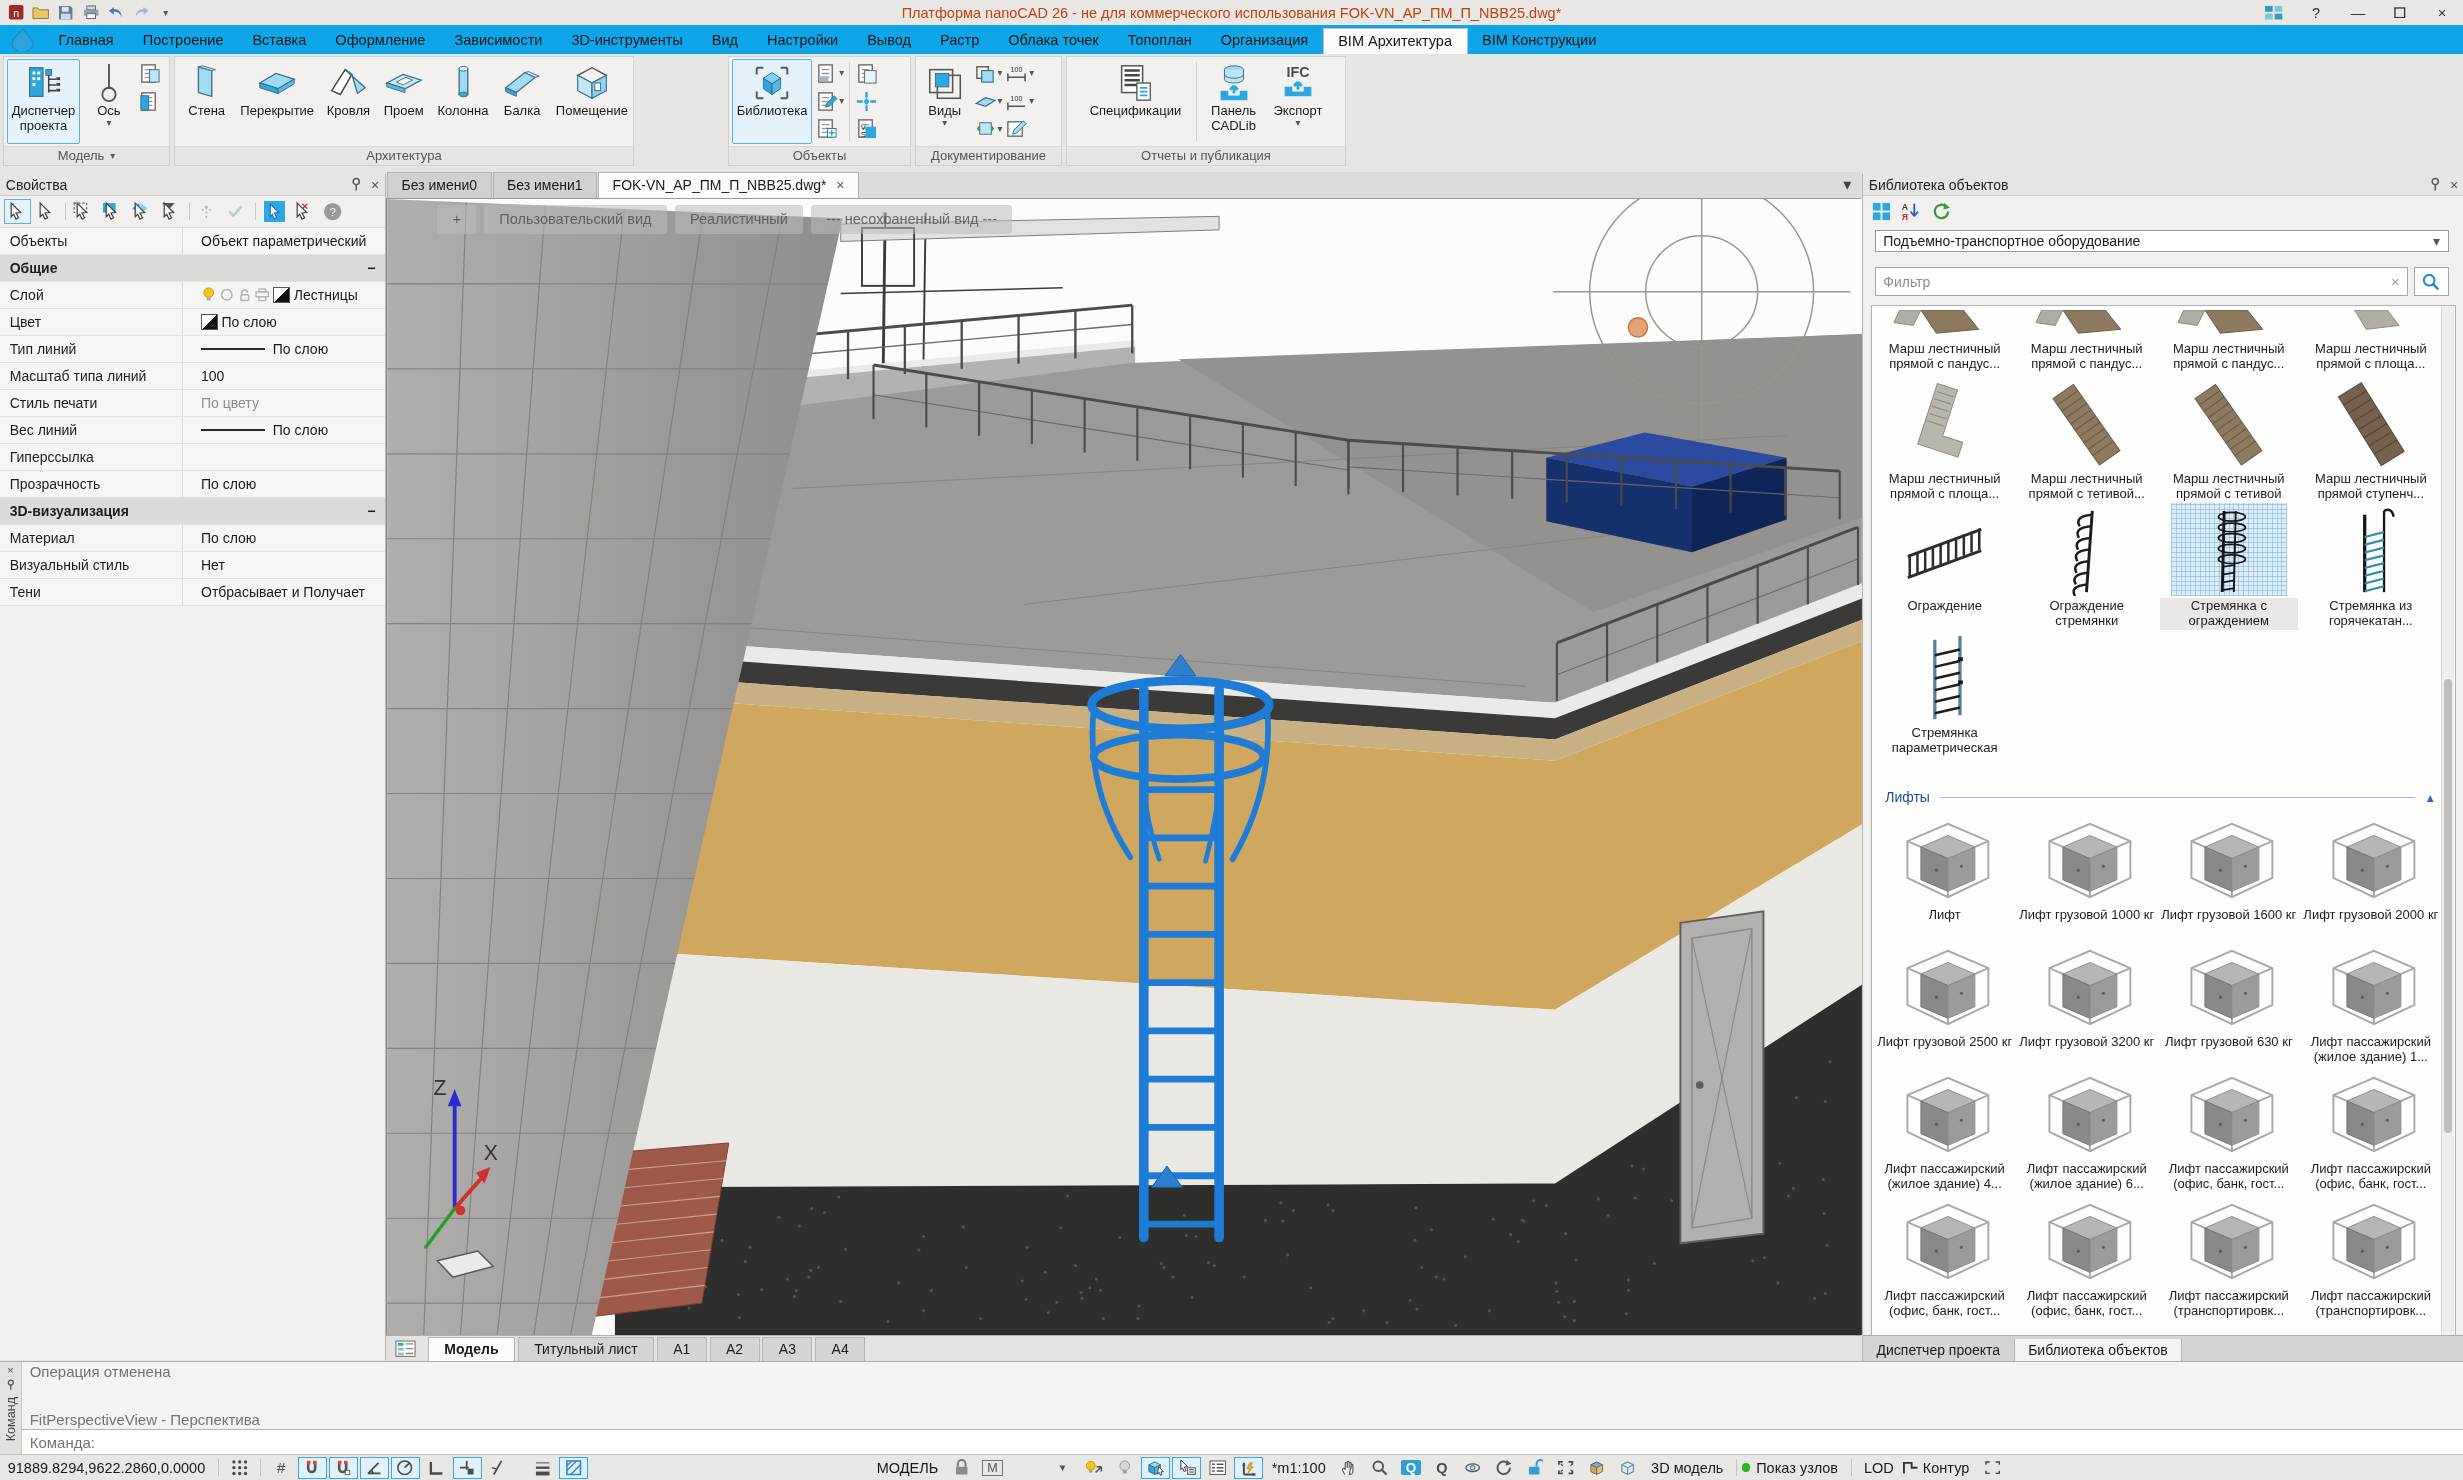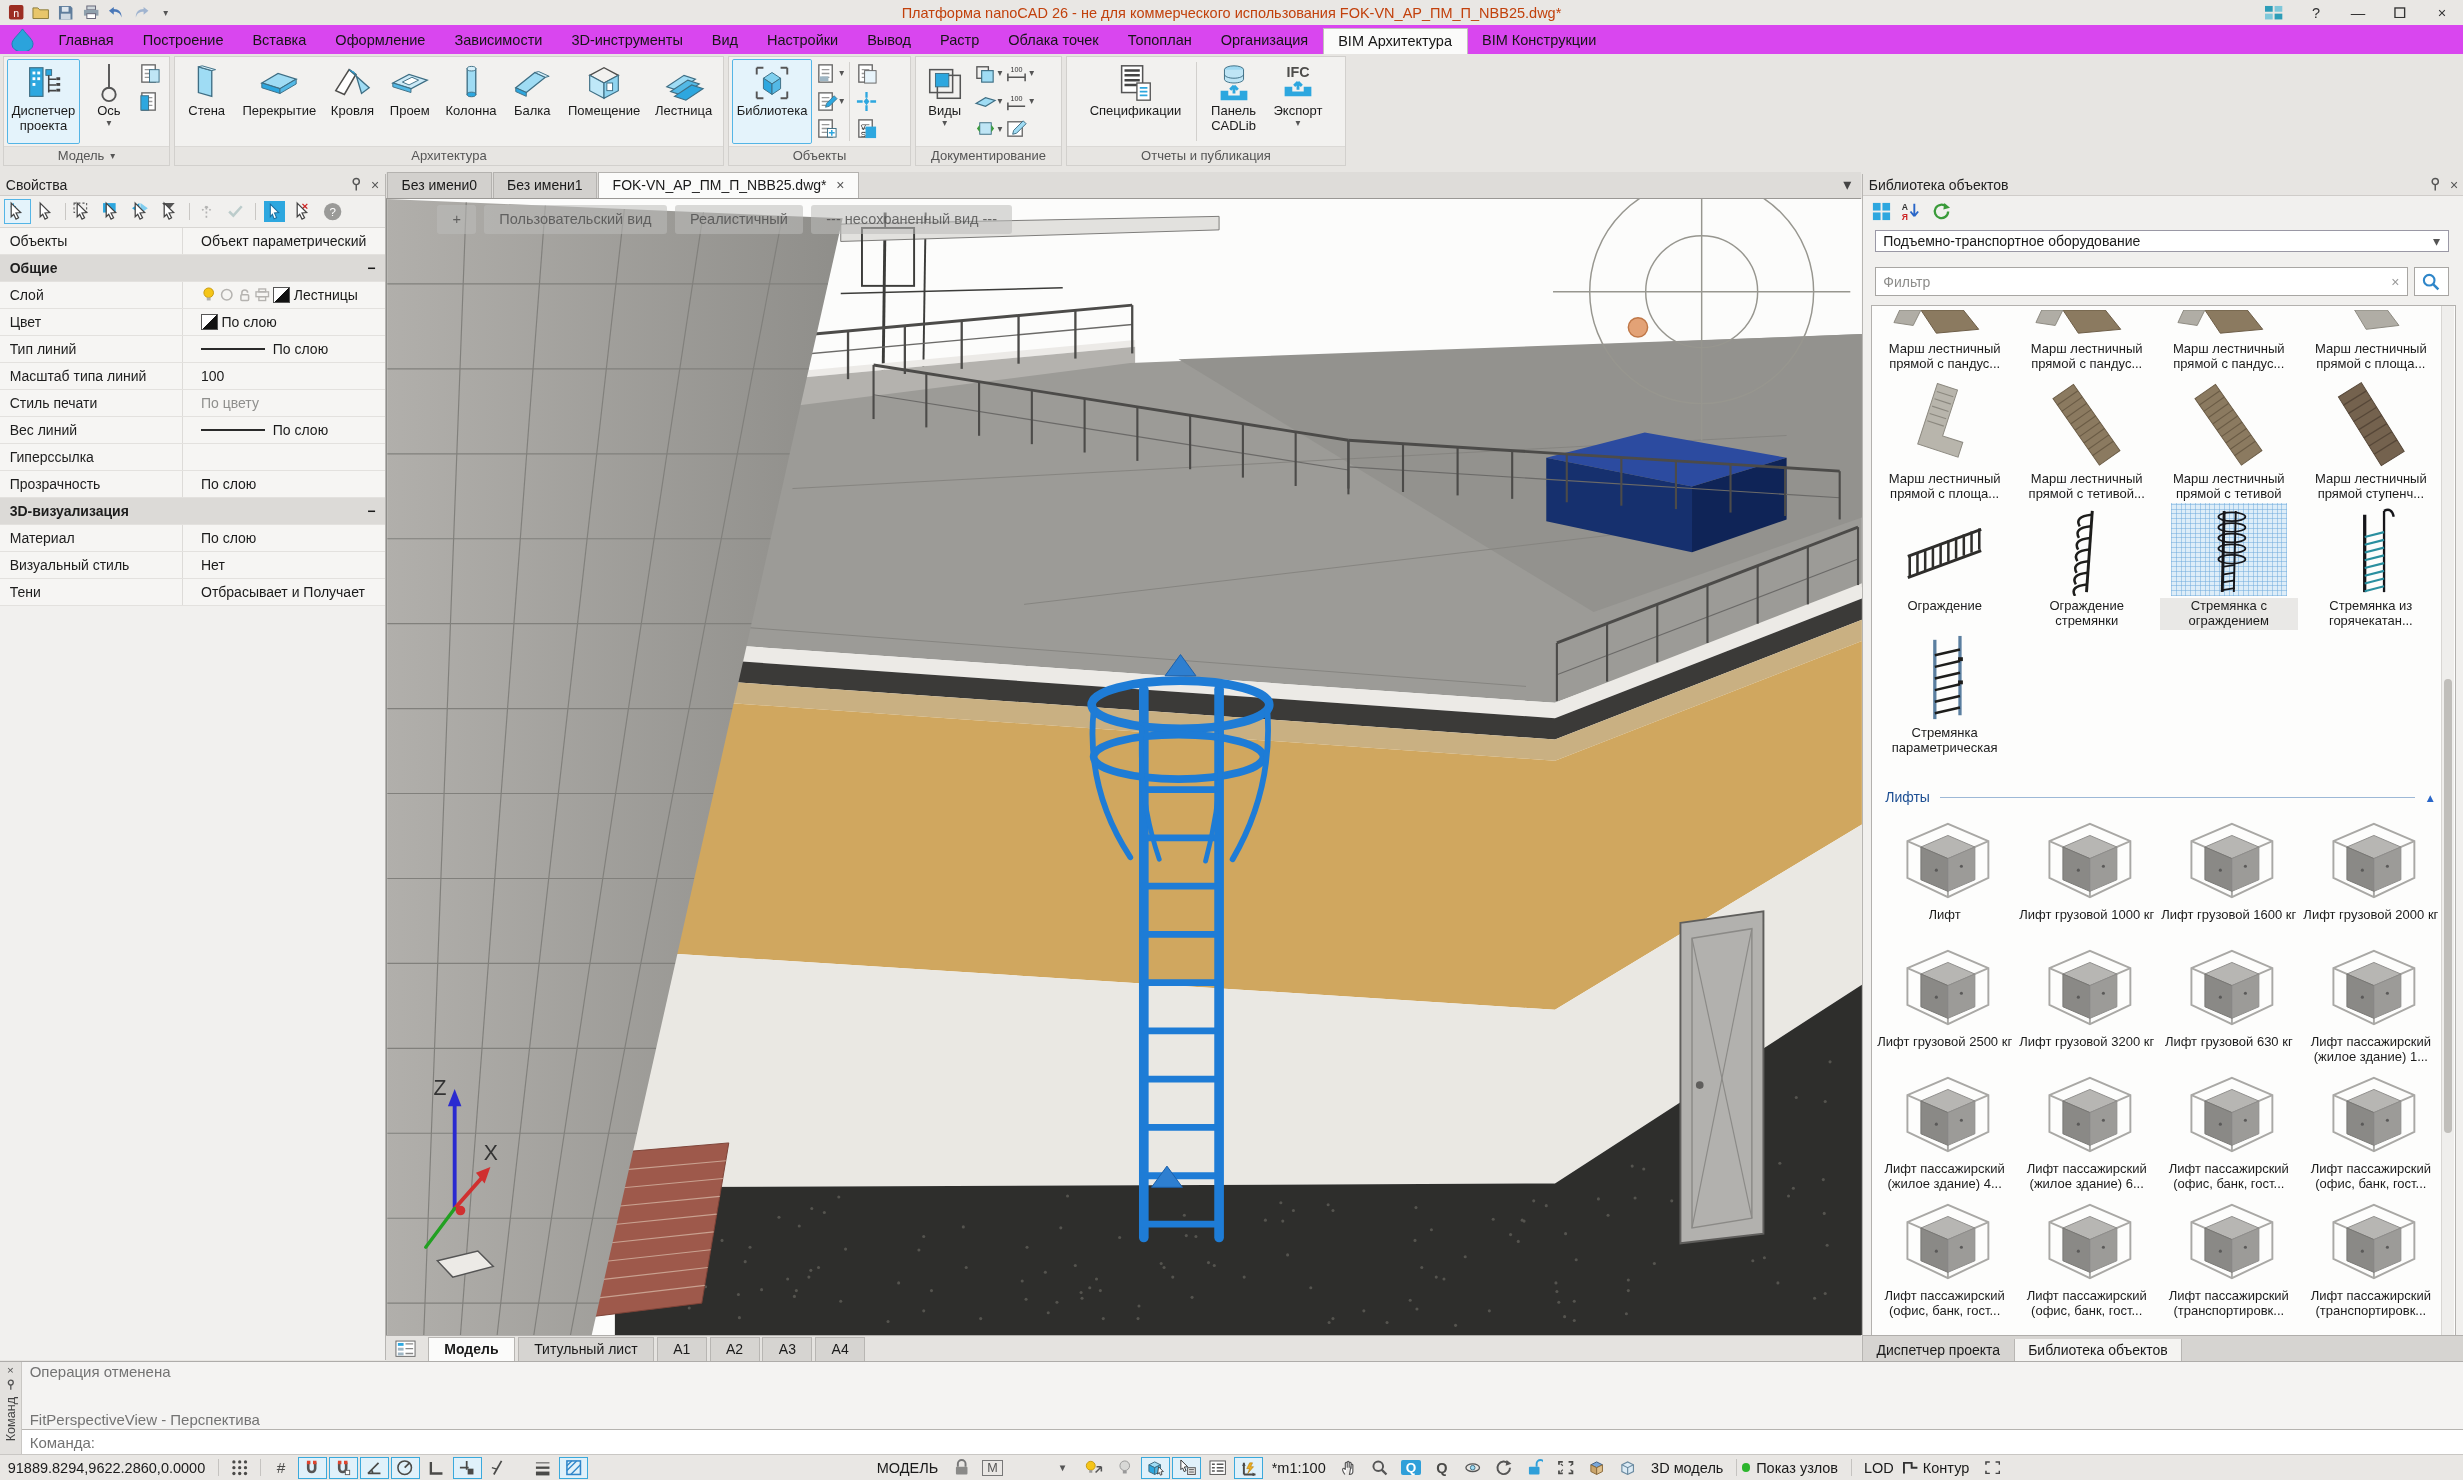--- a/index.html
+++ b/index.html
@@ -9,21 +9,21 @@
   .abs{position:absolute}
   svg{display:block}
   
   #titlebar{left:0;top:0;width:2463px;height:25px;background:#e9e7e4;display:flex;align-items:center;border-bottom:1px solid #cfccc9}
   #qat{display:flex;align-items:center;gap:3.9px;padding-left:5.8px}
   .qbtn{width:21px;height:19.3px;display:flex;align-items:center;justify-content:center}
   #title{position:absolute;left:0;right:0;text-align:center;font-size:14.5px;color:#c2410c;pointer-events:none}
   #wincontrols{margin-left:auto;display:flex;align-items:center}
   .wbtn{width:42px;height:24px;display:flex;align-items:center;justify-content:center;font-size:14.5px;color:#333}
   
-  #menubar{left:0;top:25px;width:2463px;height:29px;background:#d946ef;display:flex;align-items:flex-end;border-bottom:1px solid #c9c7c4}
+  #menubar{left:0;top:25px;width:2463px;height:29px;background:#0ea5e9;display:flex;align-items:flex-end;border-bottom:1px solid #c9c7c4}
   #applogo{width:44px;height:29px;display:flex;align-items:center;justify-content:center}
   .mtab{padding:3.9px 14.5px 4.8px;font-size:14.5px;white-space:nowrap;color:#161616}
   .mtab.active{background:#fbfbfa;border:1px solid #c2c0bd;border-bottom:none}
   
   #ribbon{left:0;top:54px;width:2463px;height:116px;background:#e7e5e2}
   .rgroup{position:absolute;top:1.9px;height:110px;background:#f2f1ef;border:1px solid #d2d0cd;display:flex;flex-direction:column;box-sizing:border-box}
   .rbody{flex:1;display:flex;align-items:stretch;padding:1.9px 2.9px;gap:2.9px;overflow:hidden}
   .rlabel{height:18.3px;background:#e7e5e2;font-size:13px;color:#555;display:flex;align-items:center;justify-content:center;gap:5.8px;border-top:1px solid #dbd9d6}
   .bigbtn{display:flex;flex-direction:column;align-items:center;padding:1.9px 3.9px;border:1px solid transparent;border-radius:1.9px}
   .bigbtn.sel{border-color:#54b5e6;background:#e4f3fb}
@@ -243,21 +243,21 @@
             </span>
           </div>
         </div>
     </div>
     <div class="rlabel">
         <span>Модель</span>
         <span class="dd">▾</span>
       </div>
   </div>
 
-  <div class="rgroup" style="left:174px;width:550px">
+  <div class="rgroup" style="left:174px;width:460px">
     <div class="rbody" id="arch-buttons" style="justify-content:space-between;padding:1.9px 5.8px">
         <div class="bigbtn">
           <span class="ric">
             <svg viewBox="0 0 44 44">
               <polygon points="13,5 27,9 27,36 13,32" fill="#9fdcf4" stroke="#3e6e84" stroke-width="1.4"></polygon>
               <polygon points="13,5 17,4 31,8 27,9" fill="#d6f0fa" stroke="#3e6e84" stroke-width="1"></polygon>
             </svg>
           </span>
           <span class="blabel">Стена</span>
         </div>

